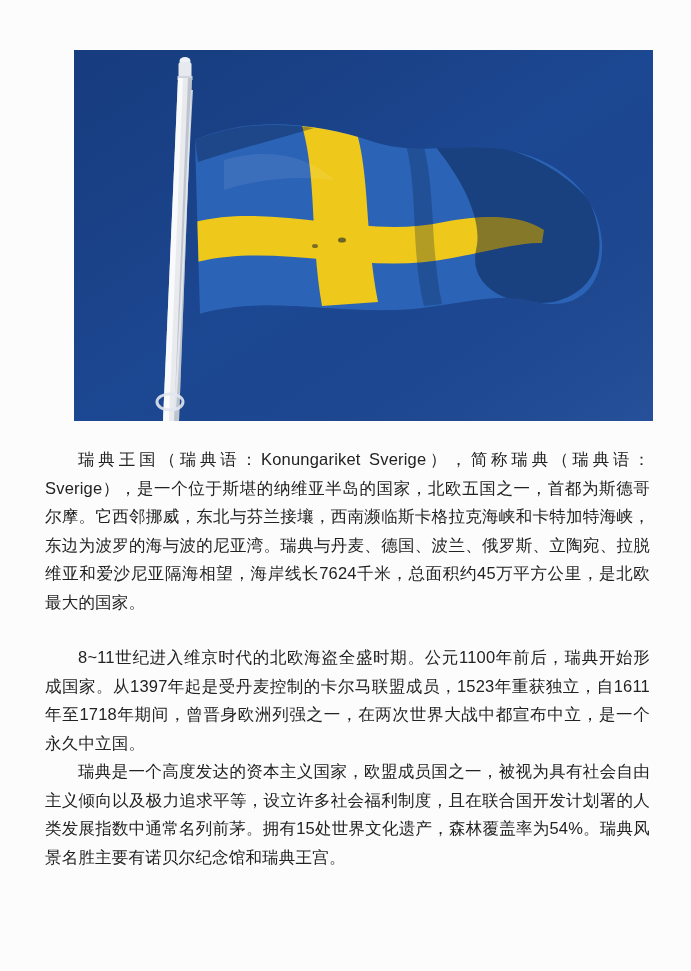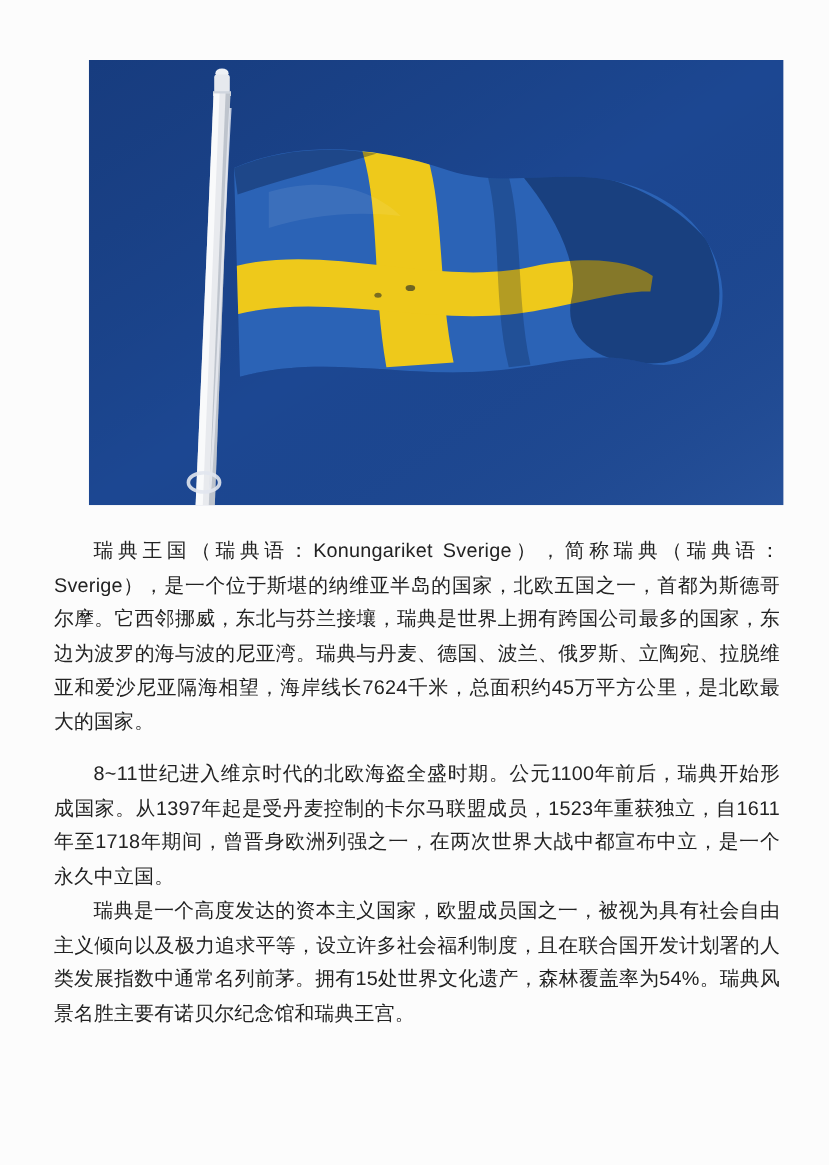--- a/index.html
+++ b/index.html
@@ -37,21 +37,21 @@
     letter-spacing: 0.2px;
     text-align: justify;
     color: #222222;
     font-weight: 500;
   }
   .article p {
     margin: 0;
     text-indent: 2em;
   }
   .article p.gap-before {
-    margin-top: 15px;
+    margin-top: 27px;
   }
 </style>
 </head>
 <body>
 
 <div class="page">
 
   <figure class="hero" aria-label="瑞典国旗">
     <svg viewBox="0 0 579 371" preserveAspectRatio="none">
       <defs>
@@ -89,18 +89,18 @@
           <path d="M126,264 C 190,246 255,263 320,260 C 250,272 185,258 128,268 Z" fill="rgba(5,22,60,0.22)"></path>
           <path d="M150,110 C 200,95 240,110 260,130 C 220,125 180,130 150,140 Z" fill="rgba(255,255,255,0.08)"></path>
           <ellipse cx="268" cy="190" rx="4" ry="2.6" fill="rgba(8,18,40,0.55)"></ellipse>
           <ellipse cx="241" cy="196" rx="3" ry="2.1" fill="rgba(8,18,40,0.5)"></ellipse>
         </g>
       </g>
     </svg>
   </figure>
 
   <article class="article">
-    <p>瑞典王国（瑞典语：Konungariket Sverige），简称瑞典（瑞典语：Sverige），是一个位于斯堪的纳维亚半岛的国家，北欧五国之一，首都为斯德哥尔摩。它西邻挪威，东北与芬兰接壤，瑞典是世界上拥有跨国公司最多的国家，东边为波罗的海与波的尼亚湾。瑞典与丹麦、德国、波兰、俄罗斯、立陶宛、拉脱维亚和爱沙尼亚隔海相望，海岸线长7624千米，总面积约45万平方公里，是北欧最大的国家。</p>
+    <p>瑞典王国（瑞典语：Konungariket Sverige），简称瑞典（瑞典语：Sverige），是一个位于斯堪的纳维亚半岛的国家，北欧五国之一，首都为斯德哥尔摩。它西邻挪威，东北与芬兰接壤，西南濒临斯卡格拉克海峡和卡特加特海峡，东边为波罗的海与波的尼亚湾。瑞典与丹麦、德国、波兰、俄罗斯、立陶宛、拉脱维亚和爱沙尼亚隔海相望，海岸线长7624千米，总面积约45万平方公里，是北欧最大的国家。</p>
     <p class="gap-before">8~11世纪进入维京时代的北欧海盗全盛时期。公元1100年前后，瑞典开始形成国家。从1397年起是受丹麦控制的卡尔马联盟成员，1523年重获独立，自1611年至1718年期间，曾晋身欧洲列强之一，在两次世界大战中都宣布中立，是一个永久中立国。</p>
     <p>瑞典是一个高度发达的资本主义国家，欧盟成员国之一，被视为具有社会自由主义倾向以及极力追求平等，设立许多社会福利制度，且在联合国开发计划署的人类发展指数中通常名列前茅。拥有15处世界文化遗产，森林覆盖率为54%。瑞典风景名胜主要有诺贝尔纪念馆和瑞典王宫。</p>
   </article>
 
 </div>
 
 </body></html>

